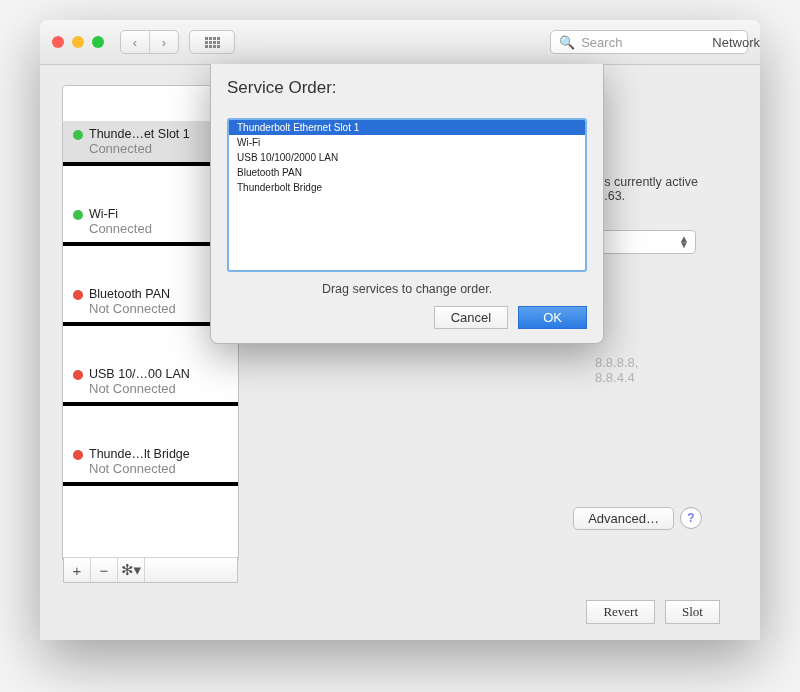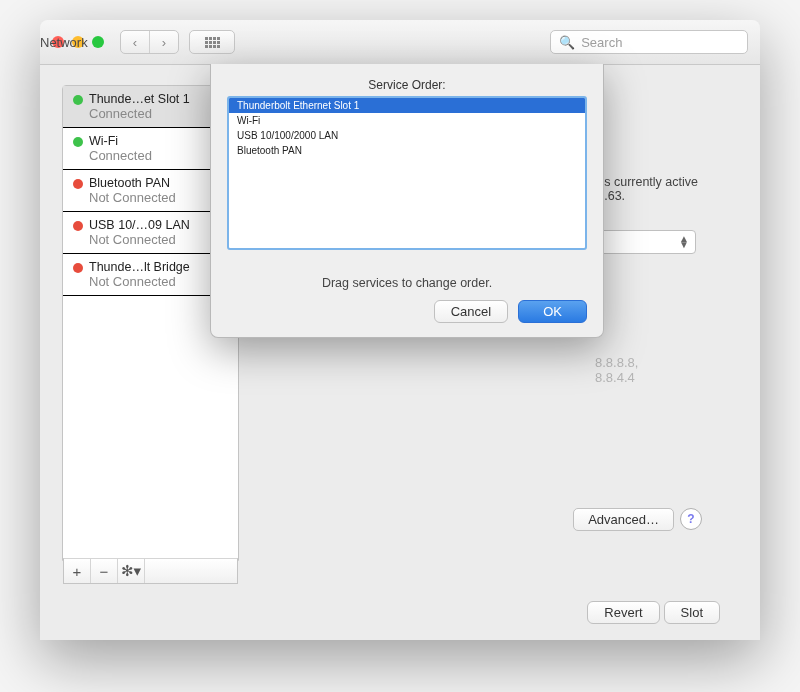--- a/index.html
+++ b/index.html
@@ -62,21 +62,21 @@
     background: linear-gradient(#fdfdfd,#ececec);
     display:flex; align-items:center; justify-content:center;
     color:#888;
   }
   .grid-icon {
     display:grid; grid-template-columns:repeat(4,3px); grid-template-rows:repeat(3,3px);
     gap:1px;
   }
   .grid-icon span { background:#888; width:3px; height:3px; }
   .title-center {
-    position:absolute; left:0; right:0; text-align:left;
+    position:absolute; left:0; right:0; text-align:right;
     font-size:13px; color:#4a4a4a; pointer-events:none;
   }
   .search {
     margin-left:auto;
     width: 180px; height: 22px;
     border:1px solid #c7c7c7; border-radius:5px;
     background:#fff;
     display:flex; align-items:center;
     padding:0 8px; color:#a0a0a0;
   }
@@ -95,21 +95,22 @@
   .sidebar {
     width: 175px;
     background:#fff;
     border:1px solid #c4c4c4;
     border-radius:4px 0 0 0;
     margin-bottom:0;
     position:relative;
   }
   .svc-row {
     padding:6px 8px 6px 26px; position:relative;
-    border-bottom:1px solid #000000;
+    border-bottom:4px solid #000000;
+    margin-top:35px;
   }
   .svc-row.selected { background:#e0e0e0; }
   .svc-name { font-size:12.5px; color:#222; white-space:nowrap; overflow:hidden; text-overflow:ellipsis; }
   .svc-status { font-size:13px; color:#888; }
   .dot { position:absolute; left:10px; top:9px; width:10px; height:10px; border-radius:50%; }
   .dot.green { background:#3ec24b; }
   .dot.red { background:#e74c3c; }
   .sidebar-toolbar {
     position:absolute; left:0; right:0; bottom:-24px;
     height:24px; background:linear-gradient(#fff,#f0f0f0);
@@ -142,51 +143,52 @@
     border:1px solid #c0c0c0; border-radius:5px; font-size:13px;
   }
   .help-btn {
     position:absolute; right:36px; bottom:31px;
     width:20px; height:20px; border-radius:50%;
     border:1px solid #b0b0b0; background:#fff;
     display:flex; align-items:center; justify-content:center;
     color:#7a7aee; font-size:12px; font-weight:bold;
   }
   .footer-btns {
-    display:flex; gap:4px; justify-content:flex-end;
+    display:flex; gap:10px; justify-content:flex-end;
     padding: 40px 18px 0 0;
+    font-family: Liberation Serif, serif;
   }
   .mac-btn {
     padding:3px 16px; background:linear-gradient(#fff,#f0f0f0);
-    border:1px solid #c0c0c0; border-radius:6px; font-size:13px;
+    border:1px solid #c0c0c0; border-radius:0; font-size:13px;
   }
   .sheet-backdrop {
     position:absolute; left:0; right:0; top:0; bottom:0;
     pointer-events:none;
   }
   .sheet {
     position:absolute; left:170px; top:44px; width:360px;
     background:#efefef; border:1px solid #b8b8b8;
     border-top:none;
     border-radius:0 0 8px 8px;
     box-shadow: 0 12px 40px rgba(0,0,0,0.35);
     padding: 14px 16px 14px 16px;
     pointer-events:auto;
   }
-  .sheet-label { font-size:12px; color:#333; margin-bottom:4px;text-align:center; }
+  .sheet-label { font-size:17px; color:#333; margin-bottom:20px; }
   .order-list {
     border:2px solid #7bb4ea;
     border-radius:3px;
     background:#fff;
     height: 150px;
     overflow:auto;
   }
   .order-item { padding:2px 8px; font-size:10px; color:#222; }
   .order-item.selected { background:#2a6fd6; color:#fff; }
-  .sheet-hint { text-align:center; font-size:12.5px; color:#444; margin:26px 0 10px; }
+  .sheet-hint { text-align:center; font-size:12.5px; color:#444; margin:10px 0 10px; }
   .sheet-btns { display:flex; gap:10px; justify-content:flex-end; }
   .mac-btn.primary {
     background: linear-gradient(#5aa2ef,#2a7ae2);
     color:#fff; border:1px solid #2a6fd6;
     padding:3px 24px;
   }
 </style>
 </head>
 <body>
 
@@ -239,21 +241,21 @@
           <div class="svc-name">Wi-Fi</div>
           <div class="svc-status">Connected</div>
         </div>
         <div class="svc-row">
           <span class="dot red"></span>
           <div class="svc-name">Bluetooth PAN</div>
           <div class="svc-status">Not Connected</div>
         </div>
         <div class="svc-row">
           <span class="dot red"></span>
-          <div class="svc-name">USB 10/…09 LAN</div>
+          <div class="svc-name">USB 10/…00 LAN</div>
           <div class="svc-status">Not Connected</div>
         </div>
         <div class="svc-row">
           <span class="dot red"></span>
           <div class="svc-name">Thunde…lt Bridge</div>
           <div class="svc-status">Not Connected</div>
         </div>
 
         <div class="sidebar-toolbar">
           <div>+</div>
@@ -292,20 +294,21 @@
   </div>
 
   <div class="sheet-backdrop">
     <div class="sheet">
       <div class="sheet-label">Service Order:</div>
       <div class="order-list">
         <div class="order-item selected">Thunderbolt Ethernet Slot 1</div>
         <div class="order-item">Wi-Fi</div>
         <div class="order-item">USB 10/100/2000 LAN</div>
         <div class="order-item">Bluetooth PAN</div>
+        <div class="order-item">Thunderbolt Bridge</div>
       </div>
       <div class="sheet-hint">Drag services to change order.</div>
       <div class="sheet-btns">
         <div class="mac-btn">Cancel</div>
         <div class="mac-btn primary">OK</div>
       </div>
     </div>
   </div>
 
 </div>

